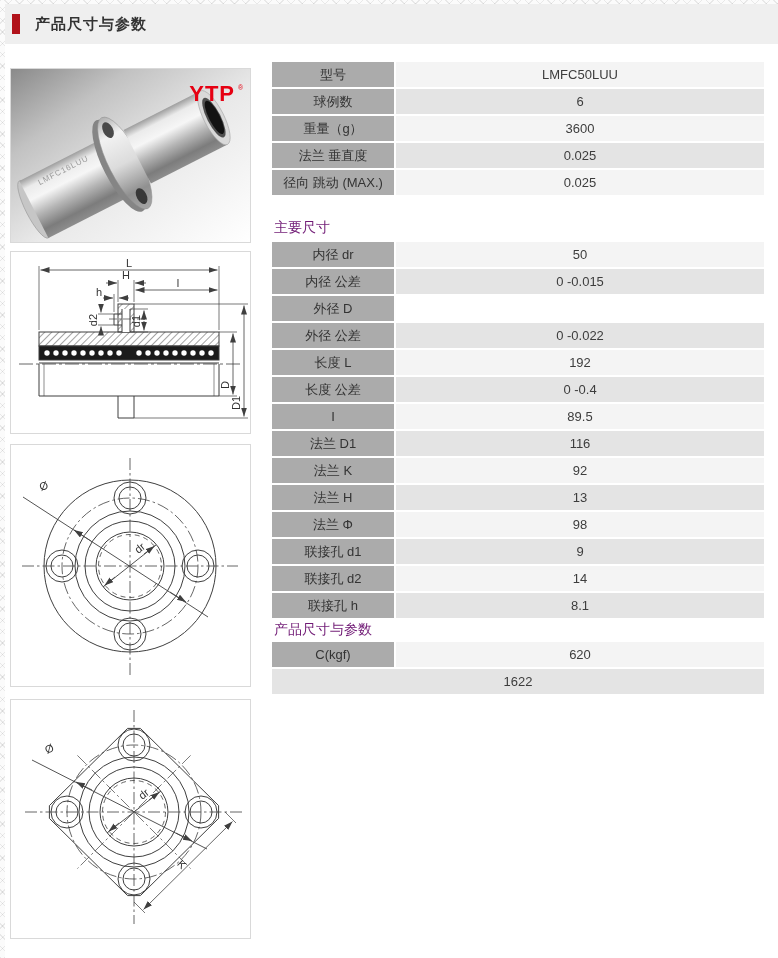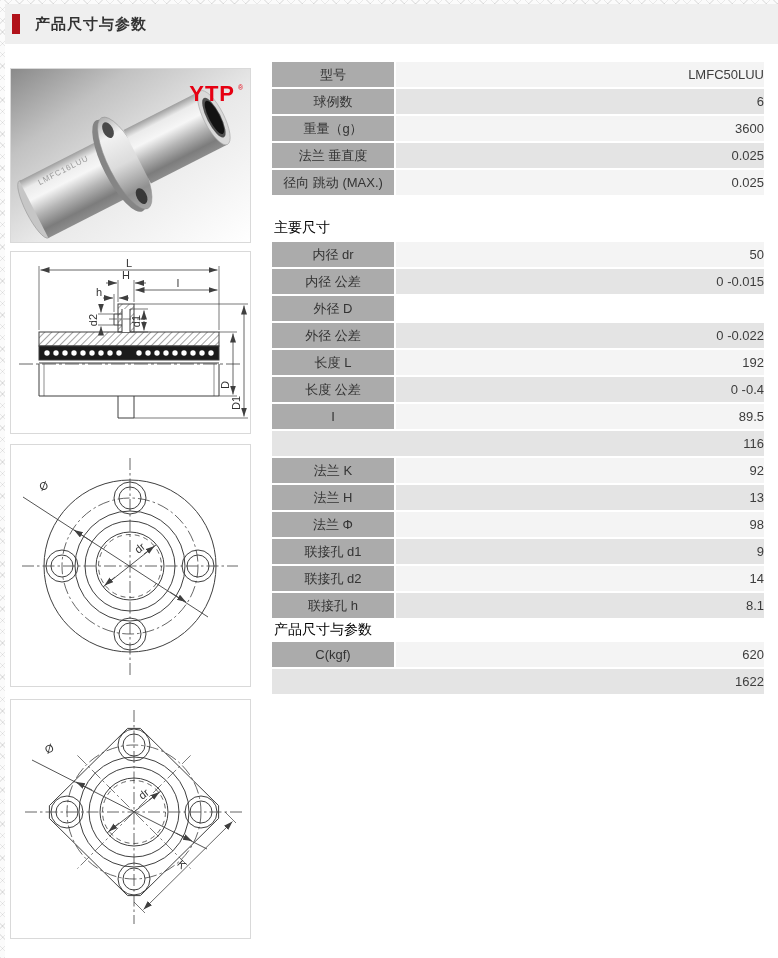--- a/index.html
+++ b/index.html
@@ -40,25 +40,25 @@
   #panel-round{top:440px;height:243px;}
   #panel-square{top:695px;height:240px;}
   .specs-col{position:absolute;left:267px;top:0;width:492px;height:100%;}
   .spec-table{position:absolute;left:0;width:492px;}
   .spec-row{display:flex;height:25px;line-height:25px;margin-bottom:2px;font-size:13px;}
   .spec-row .lbl{
     width:122px;margin-right:2px;text-align:center;
     background:var(--label-cell-bg,#ababab);color:#333;
     white-space:nowrap;overflow:hidden;
   }
-  .spec-row .val{flex:1;text-align:right;background:var(--row-light,#f4f4f4);color:#3d3d3d;}
+  .spec-row .val{flex:1;text-align:center;background:var(--row-light,#f4f4f4);color:#3d3d3d;}
   .spec-row:nth-child(even) .val{background:var(--row-dark,#e4e4e4);}
   .section-title{
     position:absolute;left:2px;height:26px;line-height:26px;
-    font-size:14px;color:#000000;
+    font-size:14px;color:#701a75;
   }
   svg text{font-family:"Liberation Sans","DejaVu Sans",sans-serif;}
   .dwg-label{font-size:11px;fill:#333;}
 </style>
 </head>
 <body>
 
 <div class="page">
   <div class="content">
 
@@ -335,20 +335,21 @@
           </div>
           <div class="spec-row">
             <div class="cell lbl">长度 公差</div>
             <div class="cell val">0 -0.4</div>
           </div>
           <div class="spec-row">
             <div class="cell lbl">I</div>
             <div class="cell val">89.5</div>
           </div>
           <div class="spec-row">
+            <div class="cell lbl">法兰 D1</div>
             <div class="cell val">116</div>
           </div>
           <div class="spec-row">
             <div class="cell lbl">法兰 K</div>
             <div class="cell val">92</div>
           </div>
           <div class="spec-row">
             <div class="cell lbl">法兰 H</div>
             <div class="cell val">13</div>
           </div>

